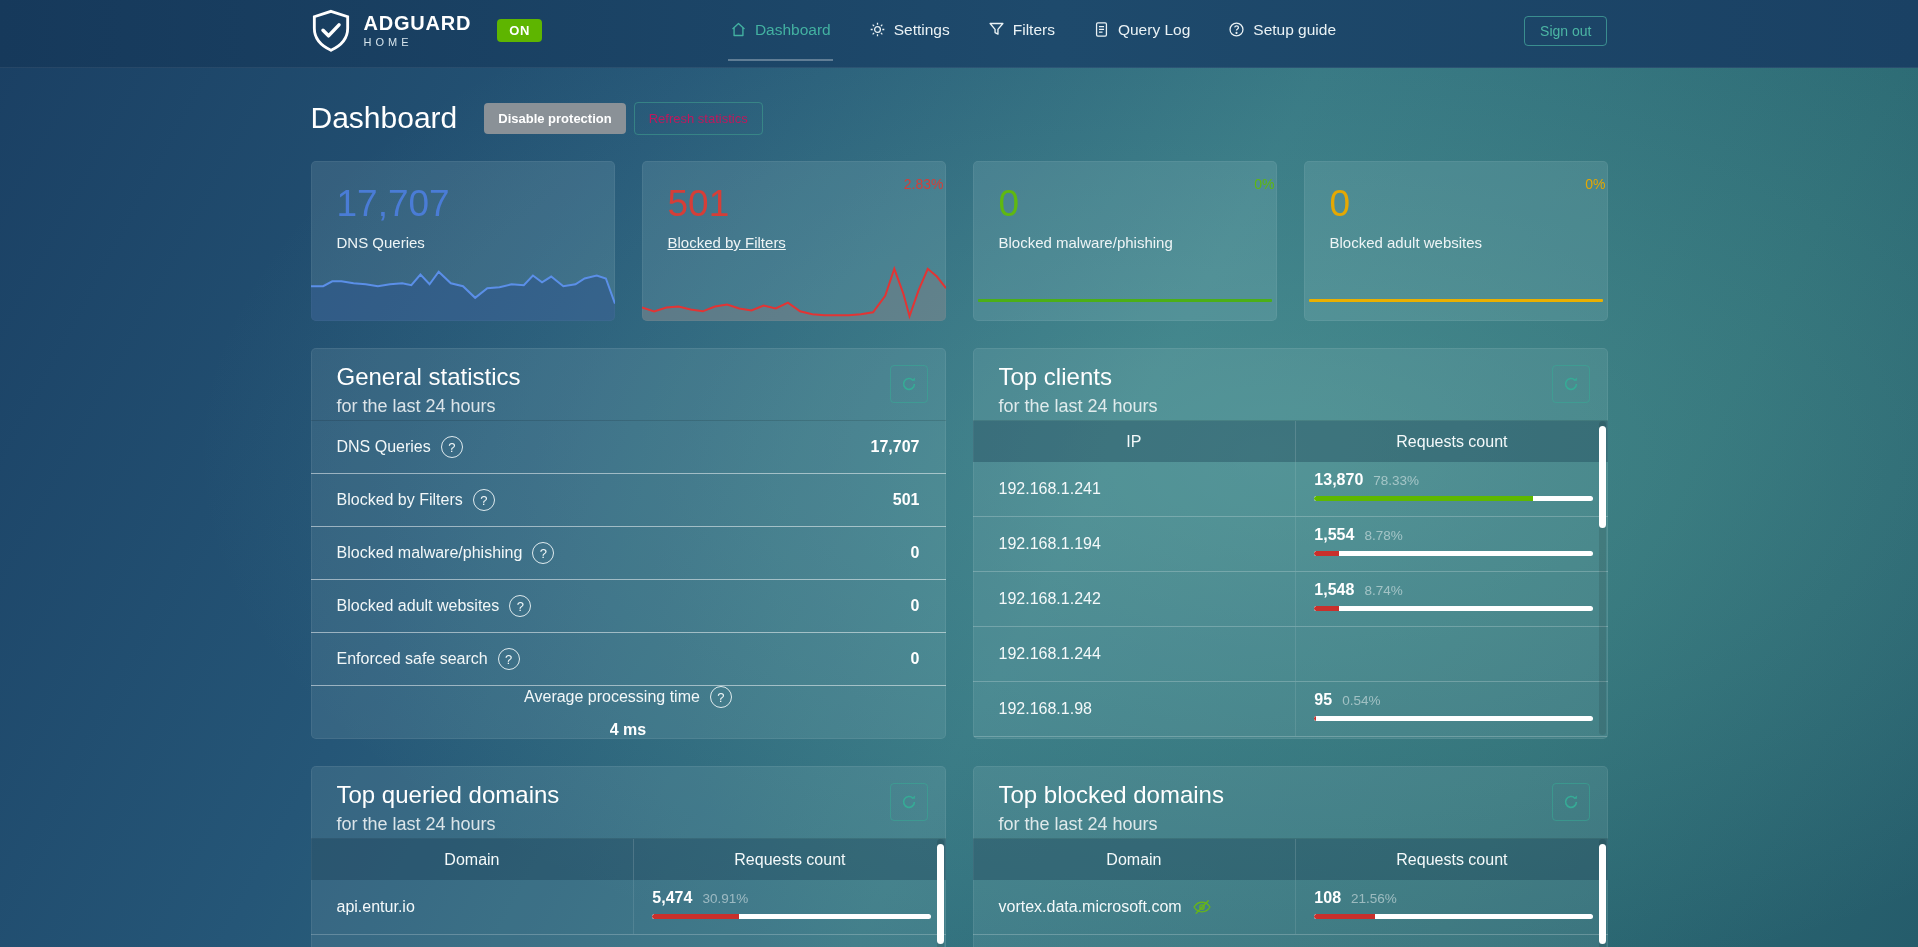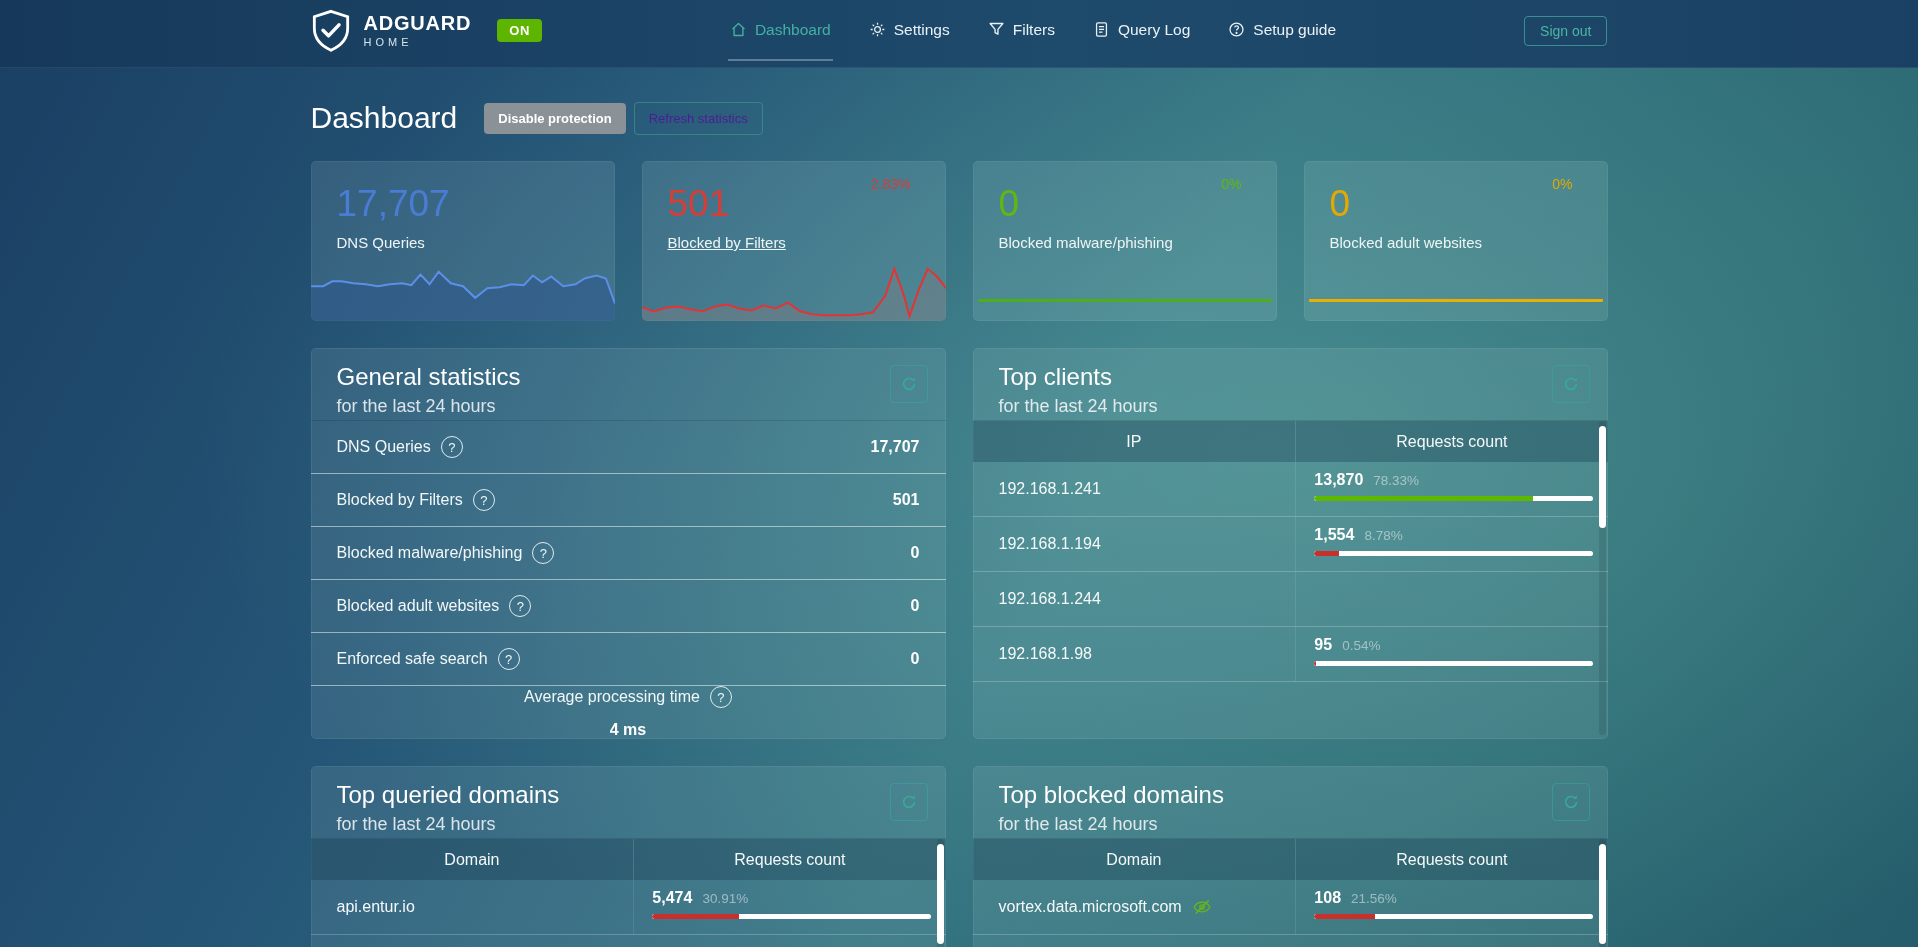--- a/index.html
+++ b/index.html
@@ -49,36 +49,36 @@
   
   .page-head { display:flex; align-items:center; margin-top:33px; }
   .page-title { font-size:30px; font-weight:400; color:#fff; }
   .btn-gray {
     margin-left:27px;
     background:#8a9197; color:#fff; border:none; border-radius:4px;
     font-size:13px; font-weight:bold; padding:8px 14px; cursor:pointer; font-family:inherit;
   }
   .btn-teal-outline {
     margin-left:8px;
-    background:transparent; color:#4c1d95;
+    background:transparent; color:#be185d;
     border:1px solid rgba(63,157,142,0.6); border-radius:4px;
     font-size:13px; padding:8px 14px; cursor:pointer; font-family:inherit;
   }
 
   
   .cards-row { display:grid; grid-template-columns:repeat(4,1fr); gap:27px; margin-top:26px; }
   .stat-card {
     position:relative; height:160px; border-radius:5px; overflow:hidden;
     background:rgba(208,238,238,0.12);
     box-shadow:0 0 0 1px rgba(255,255,255,0.06) inset;
   }
   .stat-value { font-size:37px; font-weight:400; line-height:1; margin:24px 0 0 26px; }
   .stat-label { font-size:15px; color:#eef5f6; margin:12px 0 0 26px; display:inline-block; }
   .stat-label.link { text-decoration:underline; cursor:pointer; }
-  .stat-percent { position:absolute; top:15px; right:35px; font-size:14px;text-align:right; }
+  .stat-percent { position:absolute; top:15px; right:2px; font-size:14px;text-align:right; }
   .spark { position:absolute; left:0; right:0; bottom:0; width:100%; height:58px; display:block; }
   .flat-line { position:absolute; left:5px; right:5px; bottom:19px; height:3px; border-radius:1px; }
 
   
   .panels-row { display:grid; grid-template-columns:1fr 1fr; gap:27px; margin-top:27px; }
   .panel {
     position:relative; border-radius:5px; overflow:hidden;
     background:rgba(205,235,235,0.10);
     box-shadow:0 0 0 1px rgba(255,255,255,0.07) inset;
   }
@@ -332,20 +332,32 @@
           <div class="count-line">
               <span class="count">1,554</span>
               <span class="pct">8.78%</span>
             </div>
           <div class="bar">
               <div class="bar-fill" style="width: 8.78%; background: rgb(201, 48, 44);"></div>
             </div>
         </div>
       </div>
       <div class="trow">
+        <div class="tc-left">192.168.1.242</div>
+        <div class="tc-right">
+          <div class="count-line">
+              <span class="count">1,548</span>
+              <span class="pct">8.74%</span>
+            </div>
+          <div class="bar">
+              <div class="bar-fill" style="width: 8.74%; background: rgb(201, 48, 44);"></div>
+            </div>
+        </div>
+      </div>
+      <div class="trow">
         <div class="tc-left">192.168.1.244</div>
       </div>
       <div class="trow">
         <div class="tc-left">192.168.1.98</div>
         <div class="tc-right">
           <div class="count-line">
               <span class="count">95</span>
               <span class="pct">0.54%</span>
             </div>
           <div class="bar">

